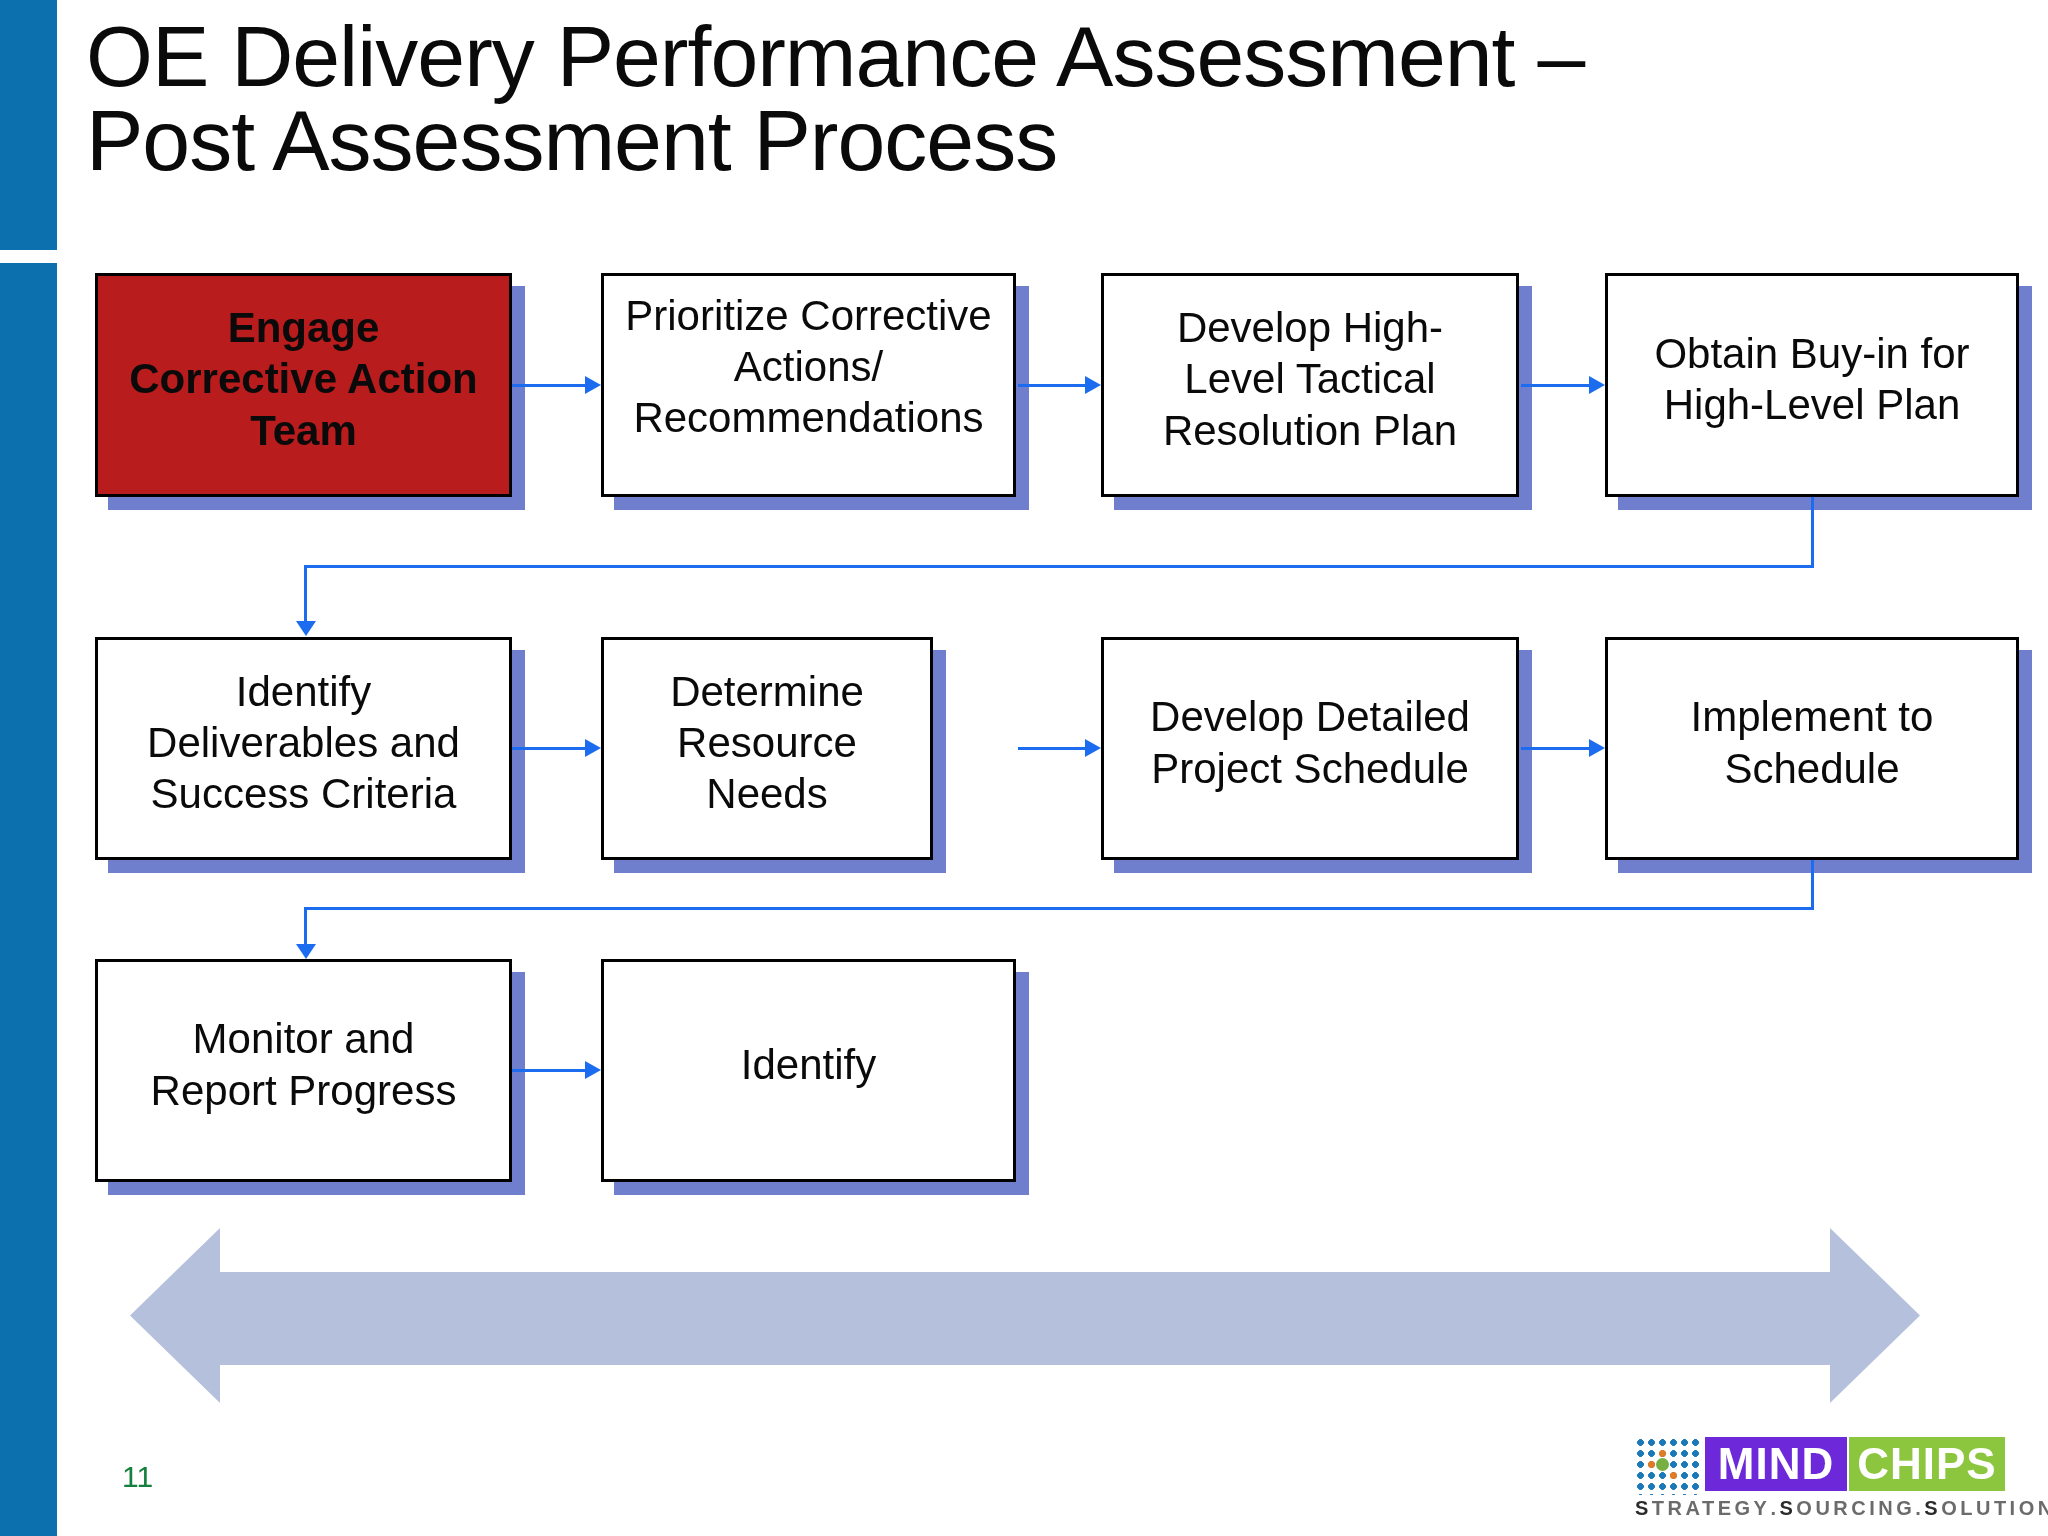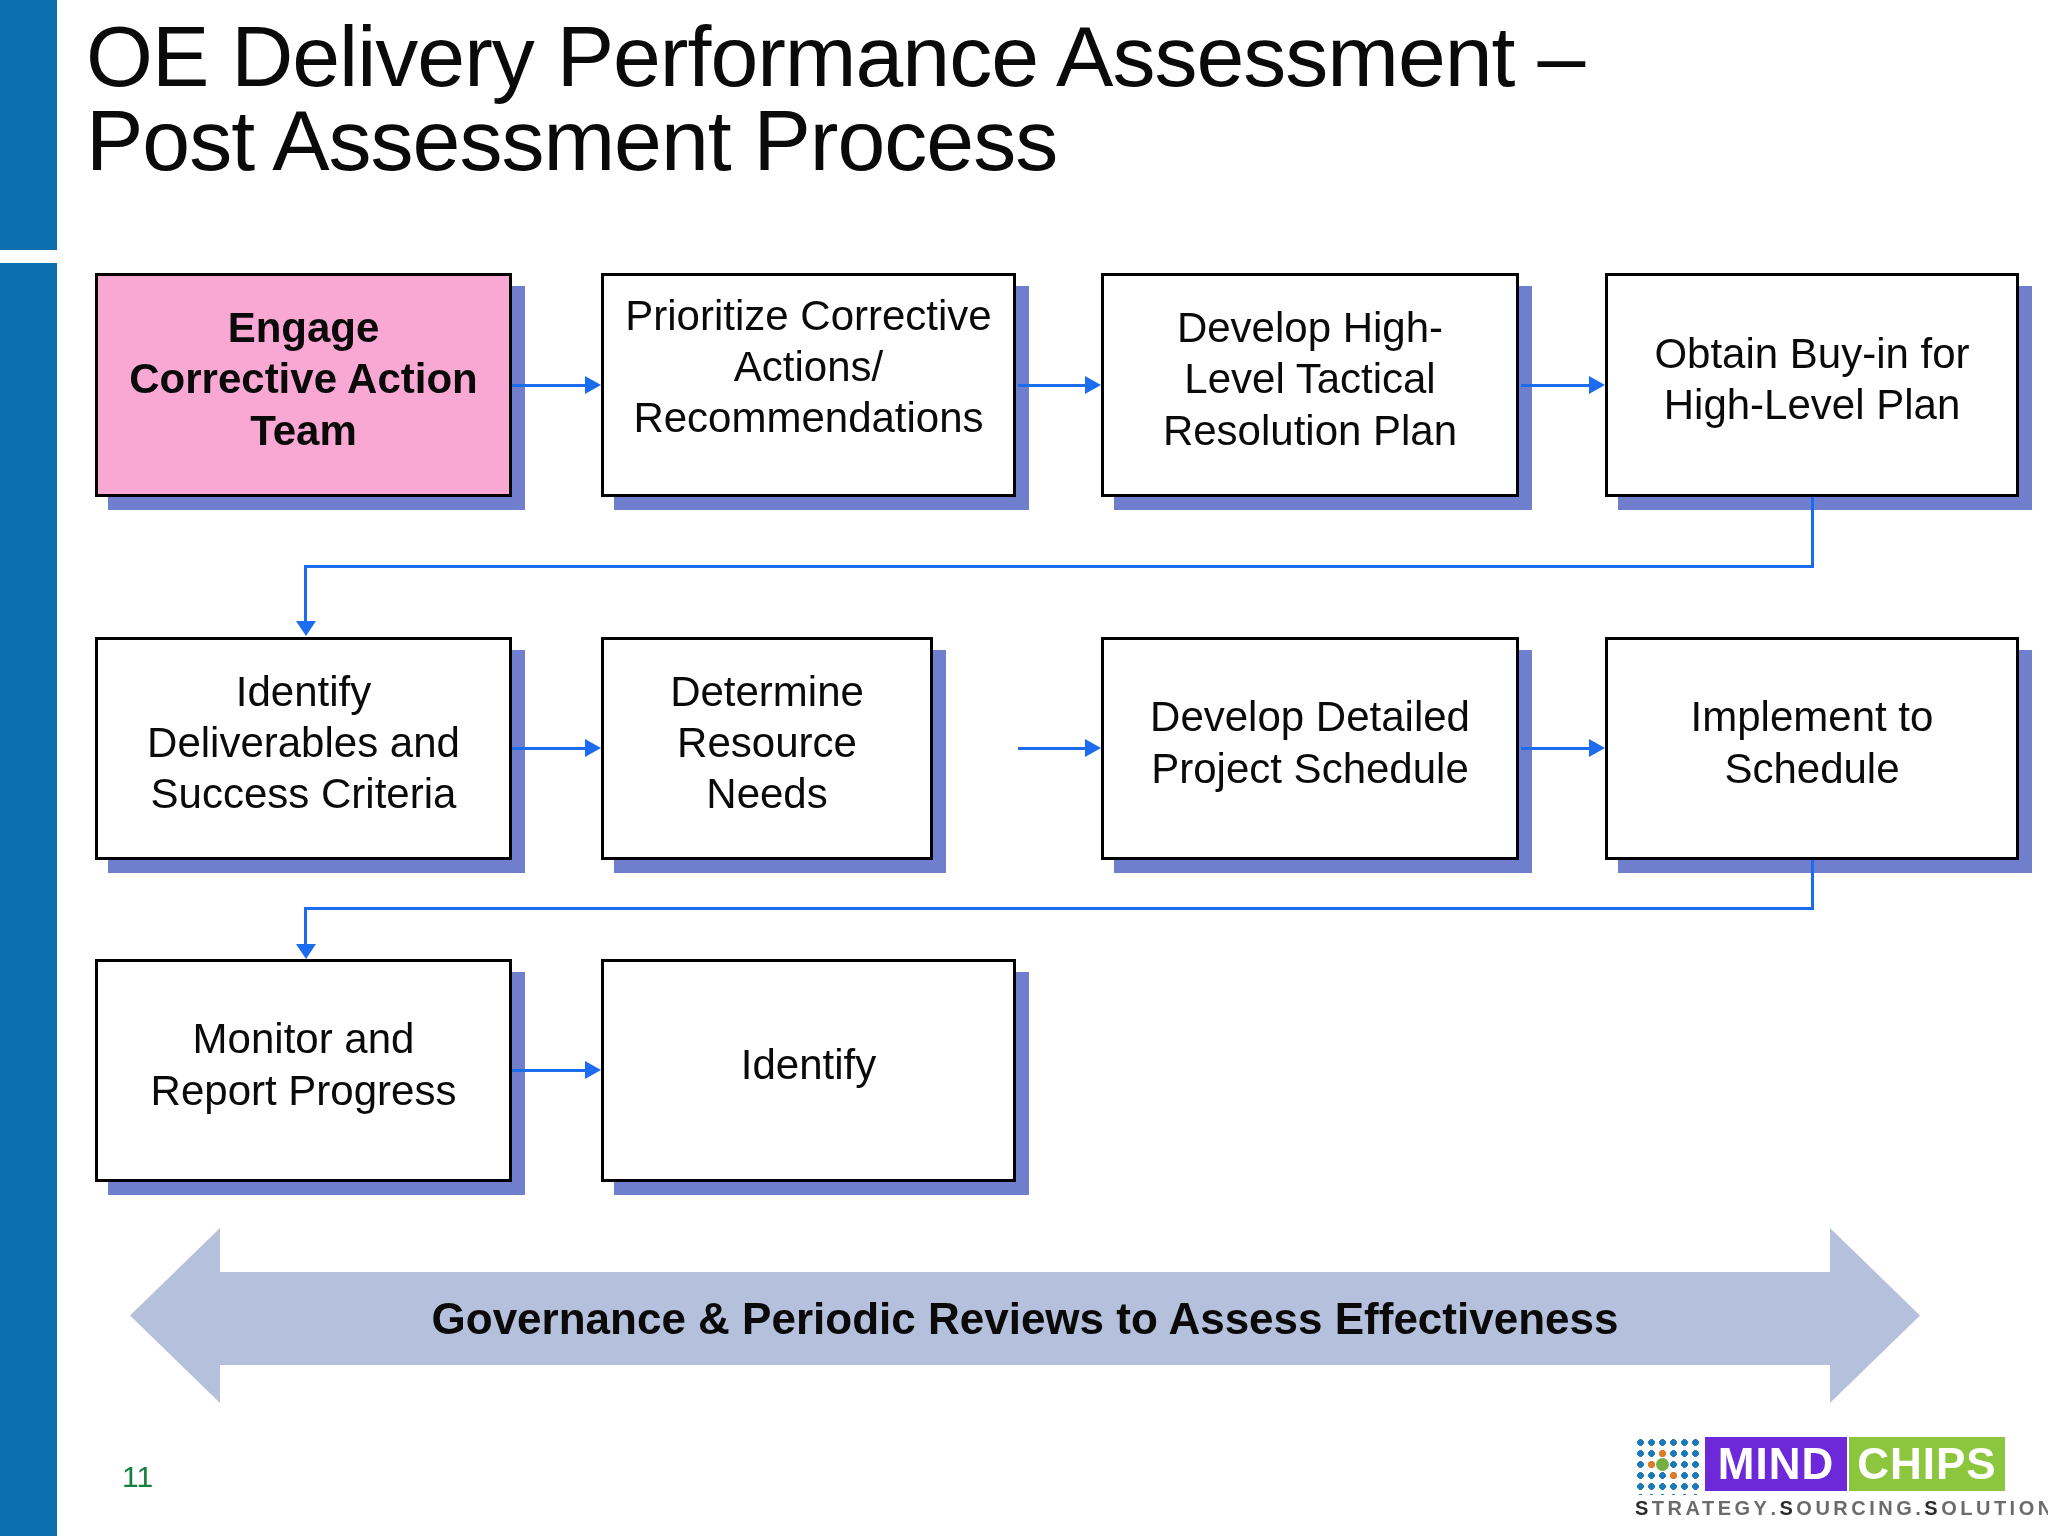--- a/index.html
+++ b/index.html
@@ -18,21 +18,21 @@
     color:#0a0a0a;white-space:pre-line;
   }
   
   .fbox{
     position:absolute;background:#ffffff;border:3px solid #000;
     box-shadow:13px 13px 0 #6F7ECD;box-sizing:border-box;
     display:flex;align-items:center;justify-content:center;text-align:center;
     font-size:42px;line-height:1.22;white-space:pre-line;
     padding:6px 8px 18px 8px;
   }
-  .fbox.green{background:#f9a8d4;font-weight:bold;}
+  .fbox.green{background:#b91c1c;font-weight:bold;}
   .fbox.top-align{align-items:flex-start;padding-top:14px;}
   
   .harrow{position:absolute;height:3px;background:#1C6CF0;}
   .harrow::after{
     content:"";position:absolute;right:-15px;top:-8px;width:0;height:0;
     border-left:16px solid #1C6CF0;border-top:9px solid transparent;border-bottom:9px solid transparent;
   }
   .seg{position:absolute;background:#1C6CF0;}
   .head-down{
     position:absolute;width:0;height:0;
@@ -130,21 +130,20 @@
   <div class="seg" style="left:304px;top:565px;width:3px;height:58px;"></div>
   <div class="head-down" style="left:296px;top:621px;"></div>
 
   <div class="seg" style="left:1811px;top:860px;width:3px;height:49px;"></div>
   <div class="seg" style="left:304px;top:907px;width:1510px;height:3px;"></div>
   <div class="seg" style="left:304px;top:907px;width:3px;height:41px;"></div>
   <div class="head-down" style="left:296px;top:944px;"></div>
 
   <div class="banner">
     <div class="banner-shape"></div>
-    <div class="banner-label">Governance &amp; Periodic Reviews to Assess Effectiveness</div>
   </div>
 
   <div class="pagenum">11</div>
 
   <div class="logo">
     <div class="dots">
       <div class="dot o1"></div>
       <div class="dot o2"></div>
       <div class="dot o3"></div>
       <div class="dot big-green"></div>

